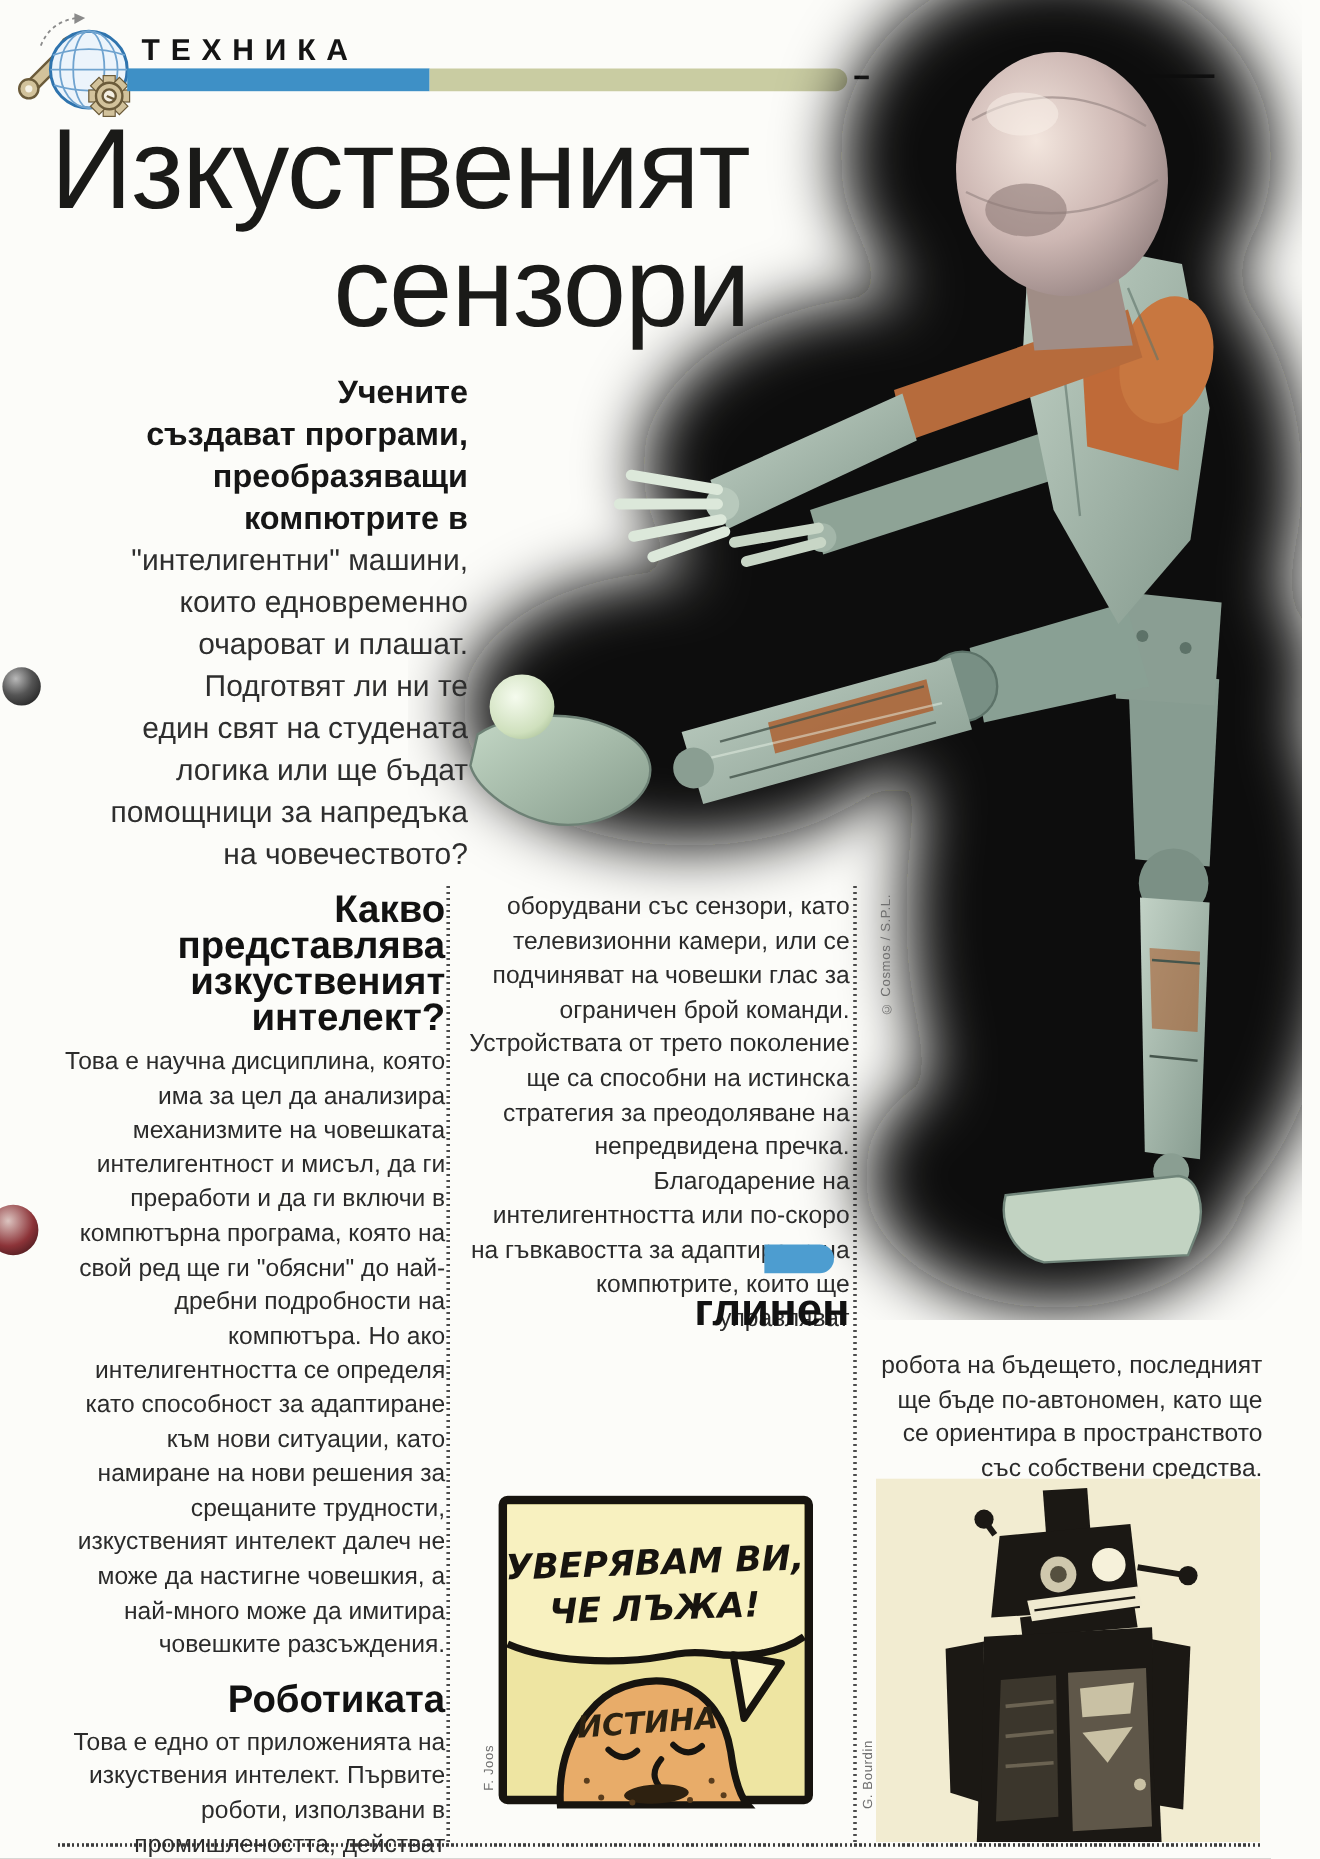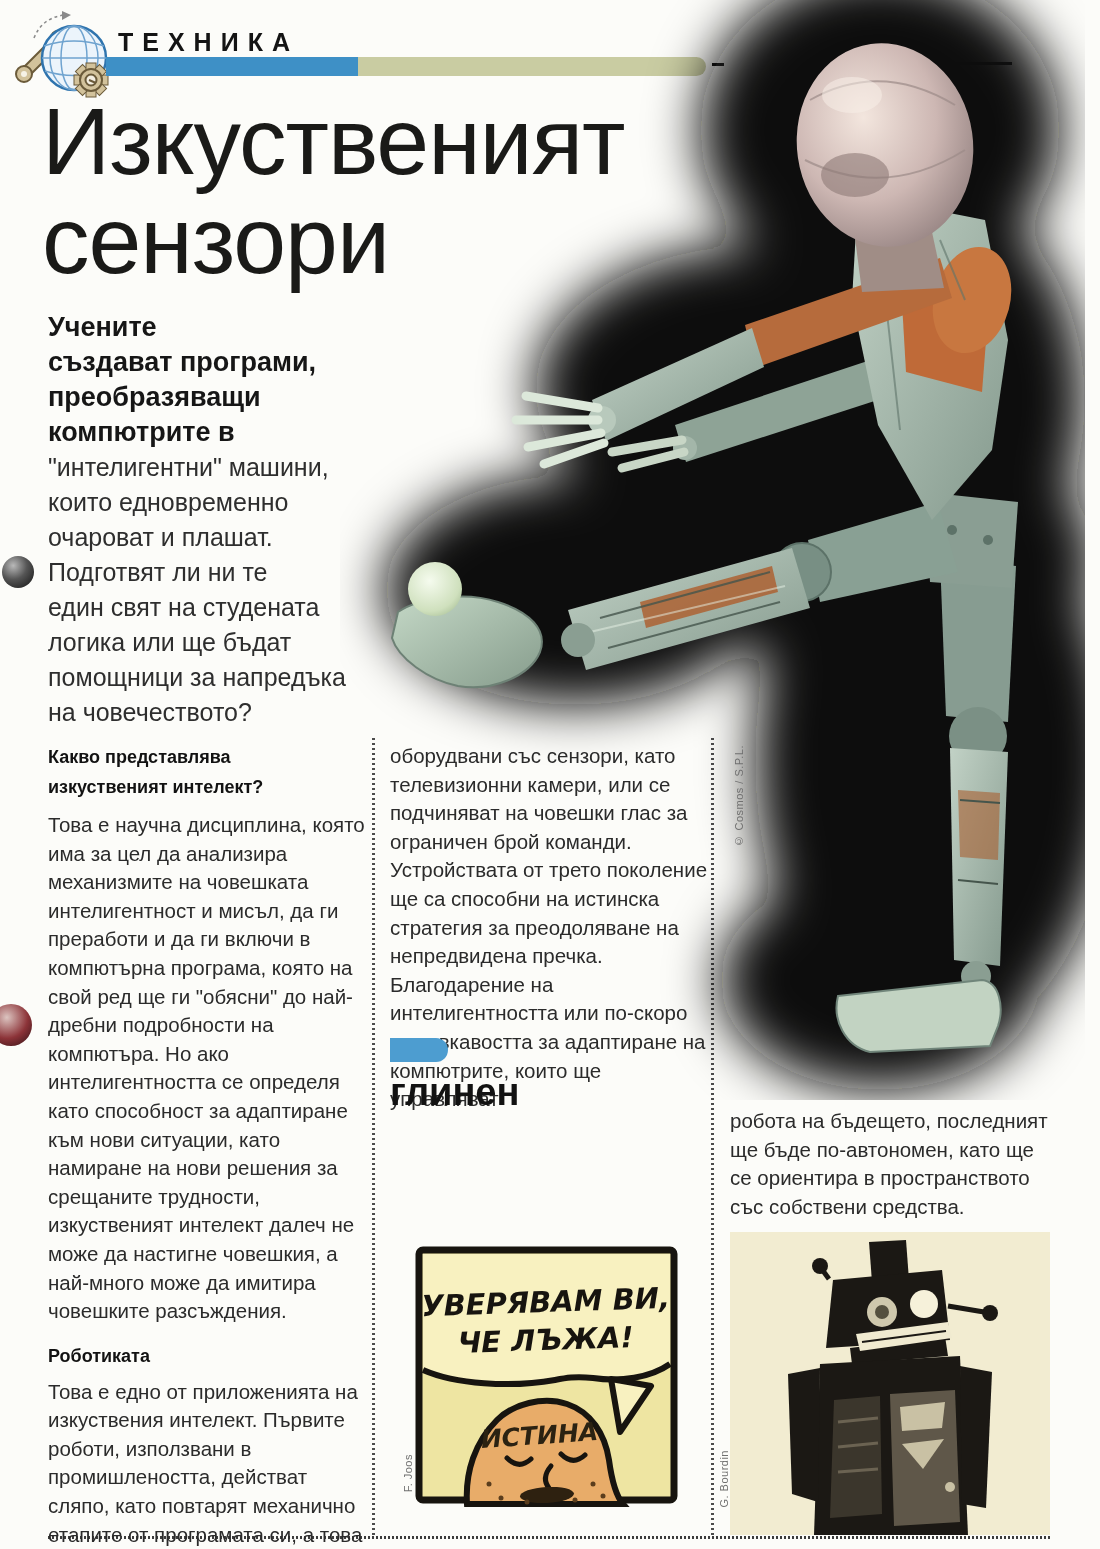--- a/index.html
+++ b/index.html
@@ -1,36 +1,36 @@
 <!DOCTYPE html>
 <html><head>
 <meta charset="utf-8">
 <style>
   html,body{margin:0;padding:0;}
   body{background:#888;}
   .page{
     position:relative;width:1100px;height:1549px;margin:0 auto;
     background:#fcfcf9;overflow:hidden;
-    font-family:"Liberation Sans", sans-serif;color:#222;
+    font-family:"Liberation Sans", sans-serif;color:#222;text-align:right;
   }
   .abs{position:absolute;}
   .pre{white-space:pre-line;}
   
   .category{font-size:25px;font-weight:bold;letter-spacing:9px;color:#141414;}
   .bar{position:absolute;height:19px;}
   .bar-blue{left:106px;top:57px;width:252px;background:#3e90c6;}
   .bar-olive{left:358px;top:57px;width:348px;background:#c9cca2;border-radius:0 10px 10px 0;}
   .dash{position:absolute;background:#141414;}
   
   .title{font-size:95px;line-height:99px;color:#1a1a18;letter-spacing:-1px;z-index:3;}
   
   .lead-bold{font-weight:bold;font-size:27px;line-height:35px;color:#161616;}
   .lead-rest{font-size:25px;line-height:35px;color:#2e2e2e;}
   
-  .h-col{font-size:18px;font-weight:bold;line-height:30px;color:#121212;}
+  .h-col{font-size:32px;font-weight:bold;line-height:30px;color:#121212;}
   .body-col{font-size:20.5px;line-height:28.6px;color:#2b2b2b;}
   .h-big{font-size:38px;font-weight:bold;line-height:44px;color:#121212;}
   .bullet{display:inline-block;width:58px;height:24px;background:#4d9dd0;border-radius:0 12px 12px 0;margin-right:13px;vertical-align:-1px;}
   .dotted-v{position:absolute;width:3px;background-image:repeating-linear-gradient(to bottom,#4c4c4c 0 2px,transparent 2px 5px);}
   .dotted-h{position:absolute;height:3px;background-image:repeating-linear-gradient(to right,#3c3c3c 0 2px,transparent 2px 4px);}
   .rcred{position:absolute;writing-mode:vertical-rl;transform:rotate(180deg);font-size:11px;color:#707070;letter-spacing:.5px;white-space:nowrap;}
   .z2{z-index:2;}
   .sphere{position:absolute;border-radius:50%;}
   .sphere-dark{left:2px;top:556px;width:32px;height:32px;background:radial-gradient(circle at 35% 30%,#b9b9b9,#555 45%,#1d1d1d 90%);}
   .sphere-red{left:-10px;top:1004px;width:42px;height:42px;background:radial-gradient(circle at 40% 32%,#dcc4c0,#8c3338 55%,#351317 95%);}
@@ -210,21 +210,21 @@
         <circle cx="188" cy="250" r="2.5"></circle>
           <circle cx="112" cy="256" r="2.5"></circle>
           <circle cx="160" cy="254" r="2.5"></circle>
       </g>
     </svg>
     <div class="rcred" style="left:12px;top:712px;">F. Joos</div>
   </div>
 
   <div class="abs z2" style="left:730px;top:742px;width:322px;height:807px;">
     <div class="rcred" style="left:3px;top:3px;">© Cosmos / S.P.L.</div>
-    <div class="abs body-col" style="left:0;top:365px;width:322px;">робота на бъдещето, последният ще бъде по-автономен, като ще се ориентира в пространството със собствени средства.</div>
+    <div class="abs body-col" style="left:0;top:382px;width:322px;">робота на бъдещето, последният ще бъде по-автономен, като ще се ориентира в пространството със собствени средства.</div>
 
     <svg class="abs" style="left:0;top:490px;" width="320" height="303" viewBox="0 0 320 303">
       <rect width="320" height="303" fill="#f2ecd1"></rect>
       <g fill="#1b1814">
         <polygon points="139,10 176,8 179,48 142,50"></polygon>
         <polygon points="103,48 212,38 220,108 96,116"></polygon>
         <circle cx="90" cy="34" r="8"></circle>
         <path d="M99,47 L91,36" stroke="#1b1814" stroke-width="5"></path>
         <path d="M218,74 L254,80" stroke="#1b1814" stroke-width="5"></path>
         <circle cx="260" cy="81" r="8"></circle>

